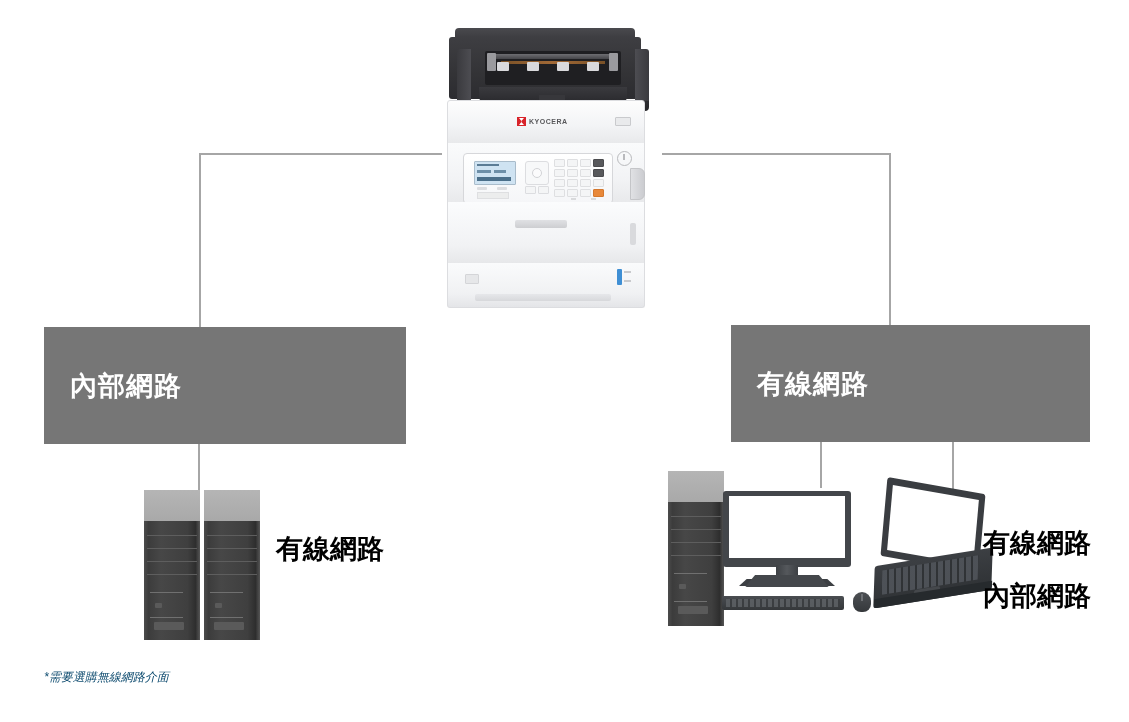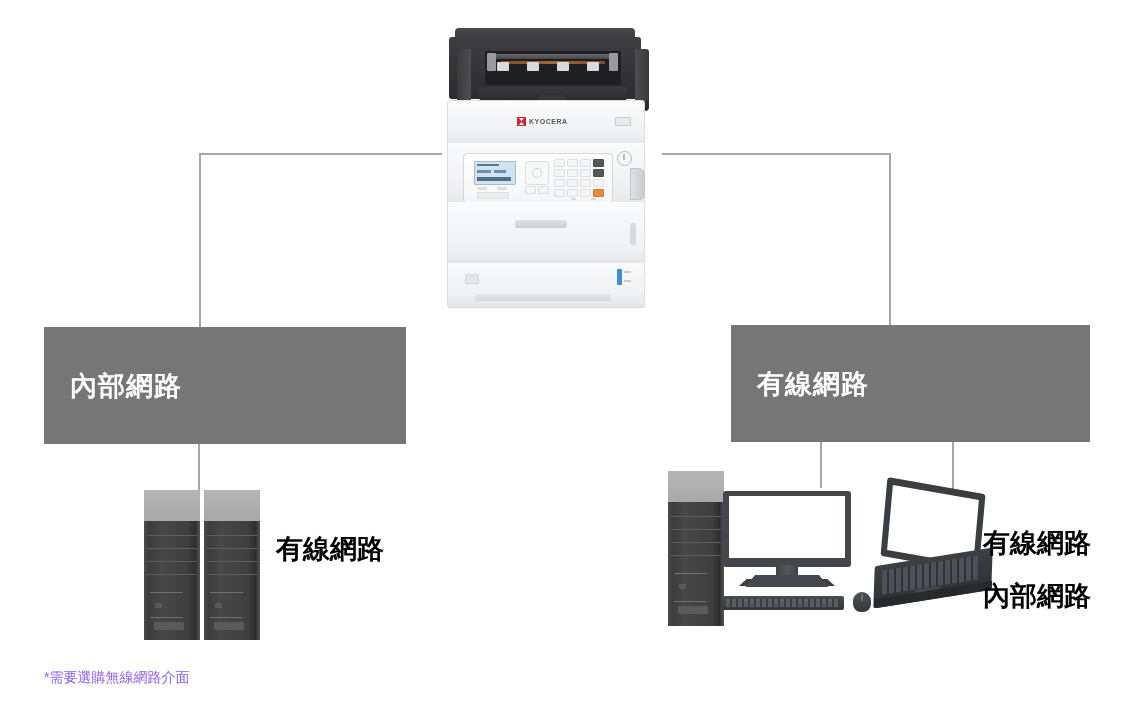--- a/index.html
+++ b/index.html
@@ -28,23 +28,24 @@
     color: #000000;
     letter-spacing: 0px;
     white-space: nowrap;
   }
 
   
   .footnote {
     position: absolute;
     left: 44px;
     top: 669px;
-    font-size: 14px;
-    color: #8b5cf6;
+    font-size: 12px;
+    color: #0c4a6e;
     white-space: nowrap;
+    font-style: italic;
   }
 
   
   .netbox {
     position: absolute;
     background: #767676;
     display: flex;
     align-items: center;
     justify-content: flex-start;
     padding-left: 26px;

